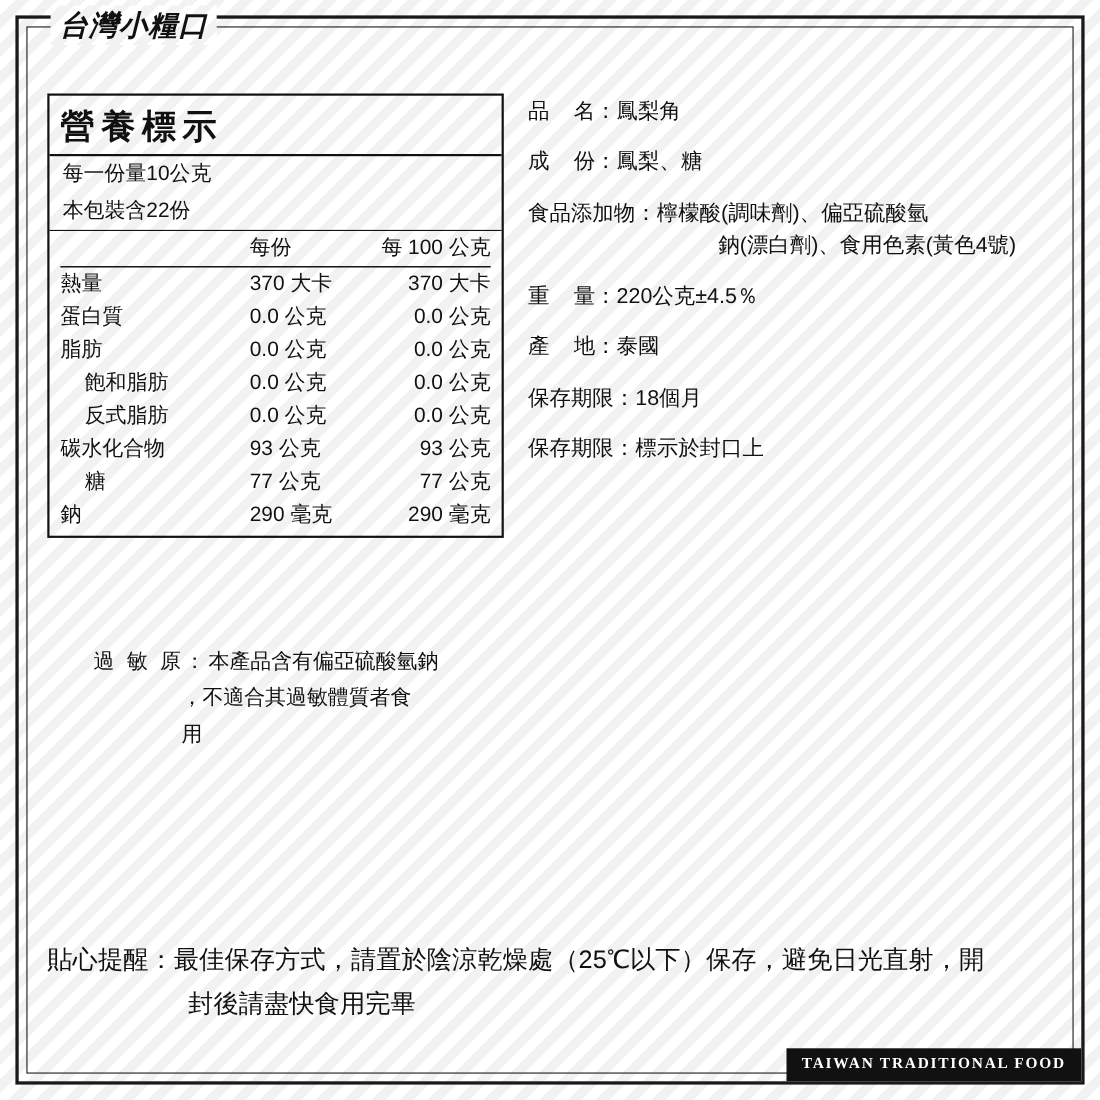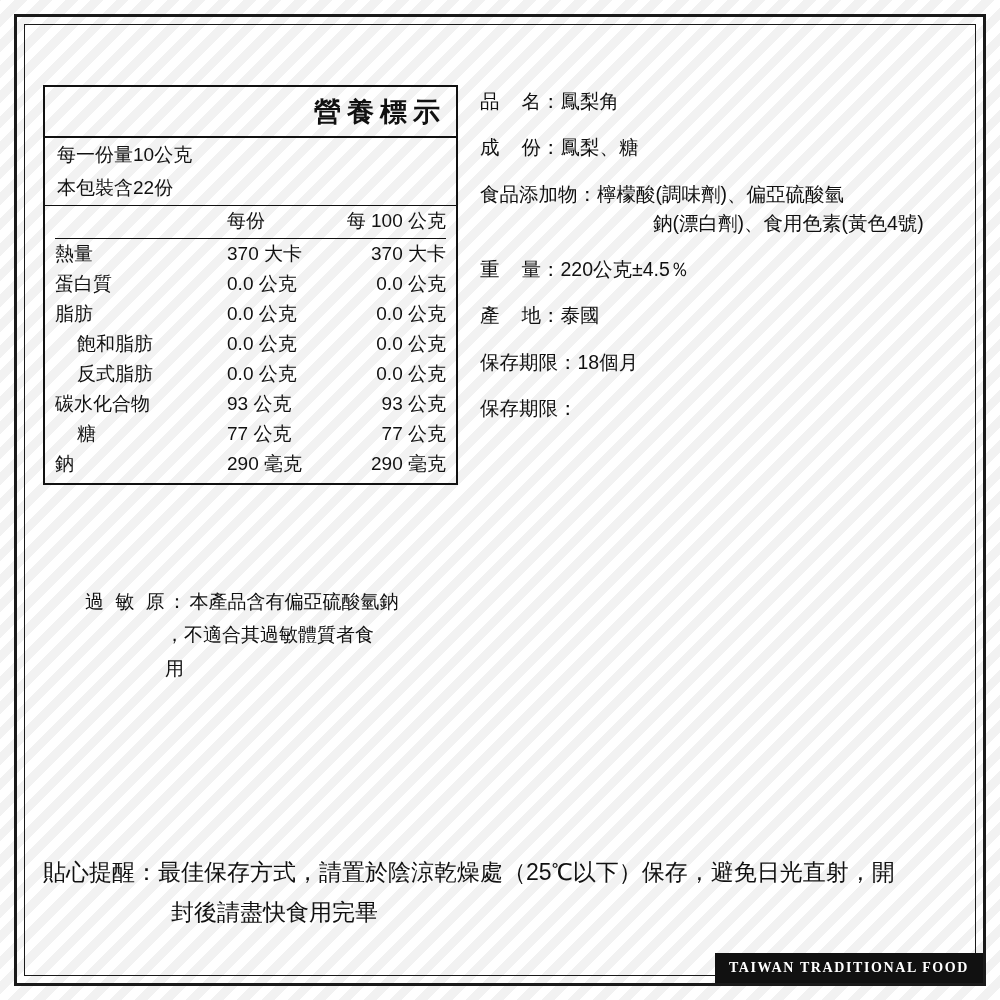--- a/index.html
+++ b/index.html
@@ -116,22 +116,22 @@
     position: absolute;
     left: 13px;
     top: 30px;
     width: 415px;
     border: 2px solid #111111;
     box-sizing: border-box;
     background: transparent;
     padding: 6px 10px 4px 10px;
   }
   .nutrition-title {
-    text-align: right;
-    font-size: 27px;
+    text-align: left;
+    font-size: 31px;
     font-weight: bold;
     letter-spacing: 6px;
     padding: 6px 0 10px 0;
     line-height: 1;
   }
   .rule-thick {
     border-bottom: 2px solid #111111;
     margin: 0 -10px 0 -10px;
   }
   .rule-thin {
@@ -238,20 +238,23 @@
 </style>
 </head>
 <body>
 
 <div class="page">
 
   <div class="frame">
     <div class="frame-inner"></div>
   </div>
 
+  <div class="brand">
+    <span class="brand-text">台灣小糧口</span>
+  </div>
 
   <div class="footer-banner">
     <span>TAIWAN TRADITIONAL FOOD</span>
   </div>
 
   <div class="content">
 
     <div class="nutrition">
       <div class="nutrition-title">營養標示</div>
       <div class="rule-thick"></div>
@@ -354,20 +357,21 @@
         <span class="info-value">泰國</span>
       </div>
 
       <div class="info-row">
         <span class="info-label sp1">保存期限：</span>
         <span class="info-value">18個月</span>
       </div>
 
       <div class="info-row">
         <span class="info-label sp1">保存期限：</span>
+        <span class="info-value">標示於封口上</span>
       </div>
 
     </div>
 
     <div class="reminder">
       <span>貼心提醒：最佳保存方式，請置於陰涼乾燥處（25℃以下）保存，避免日光直射，開</span>
       <span class="r2">封後請盡快食用完畢</span>
     </div>
 
   </div>

